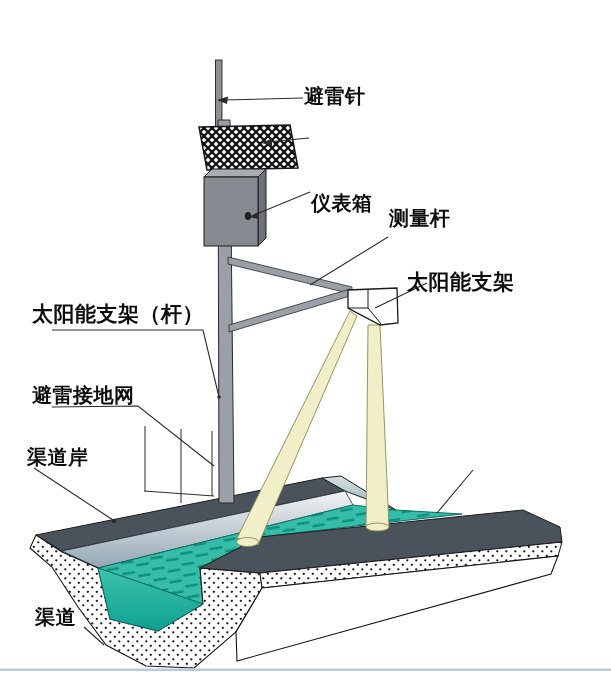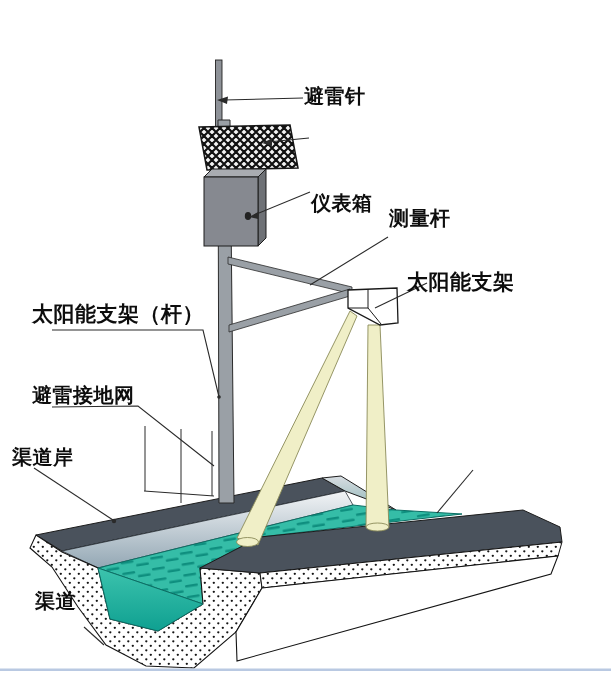--- a/index.html
+++ b/index.html
@@ -121,16 +121,16 @@
 
   <rect x="0" y="668.5" width="611" height="2.5" fill="#b9c9e2"></rect>
 </svg>
 
 <div class="lbl" style="left:304px;top:85px">避雷针</div>
 <div class="lbl" style="left:311px;top:192px">仪表箱</div>
 <div class="lbl" style="left:389px;top:207px">测量杆</div>
 <div class="lbl big" style="left:407px;top:271px">太阳能支架</div>
 <div class="lbl" style="left:32px;top:384px">避雷接地网</div>
 <div class="lbl big" style="left:32px;top:303px">太阳能支架（杆）</div>
-<div class="lbl" style="left:12px;top:446px">渠道岸</div>
-<div class="lbl" style="left:35px;top:590px">渠道</div>
+<div class="lbl" style="left:27px;top:446px">渠道岸</div>
+<div class="lbl" style="left:35px;top:606px">渠道</div>
 
 </div>
 
 </body></html>

